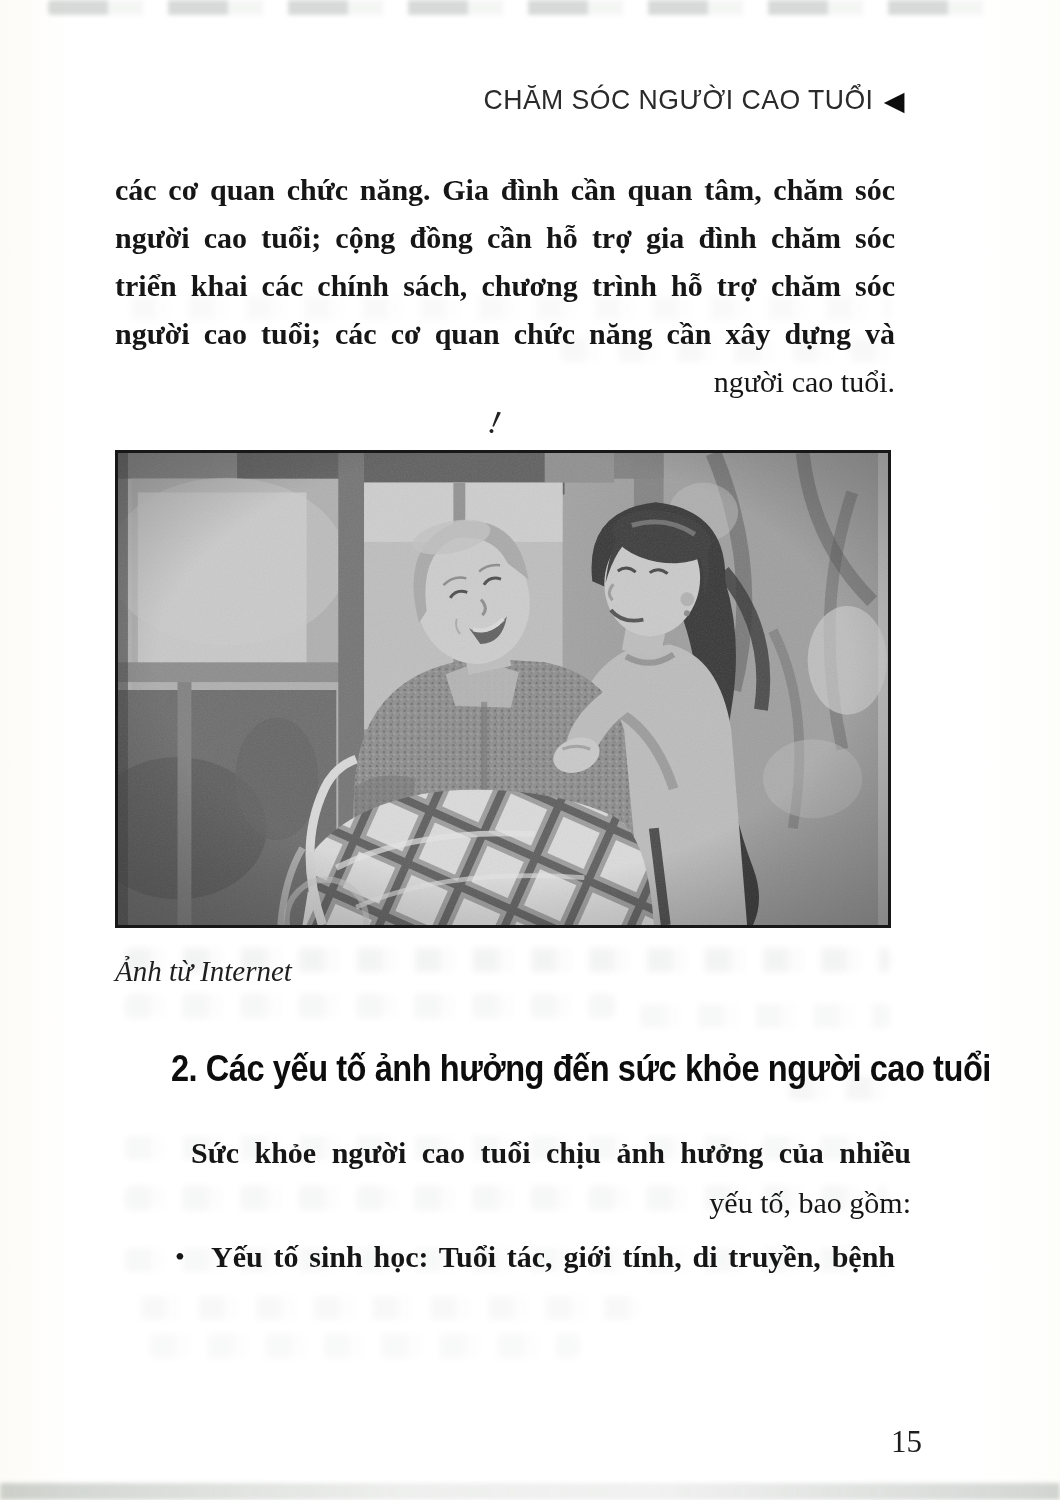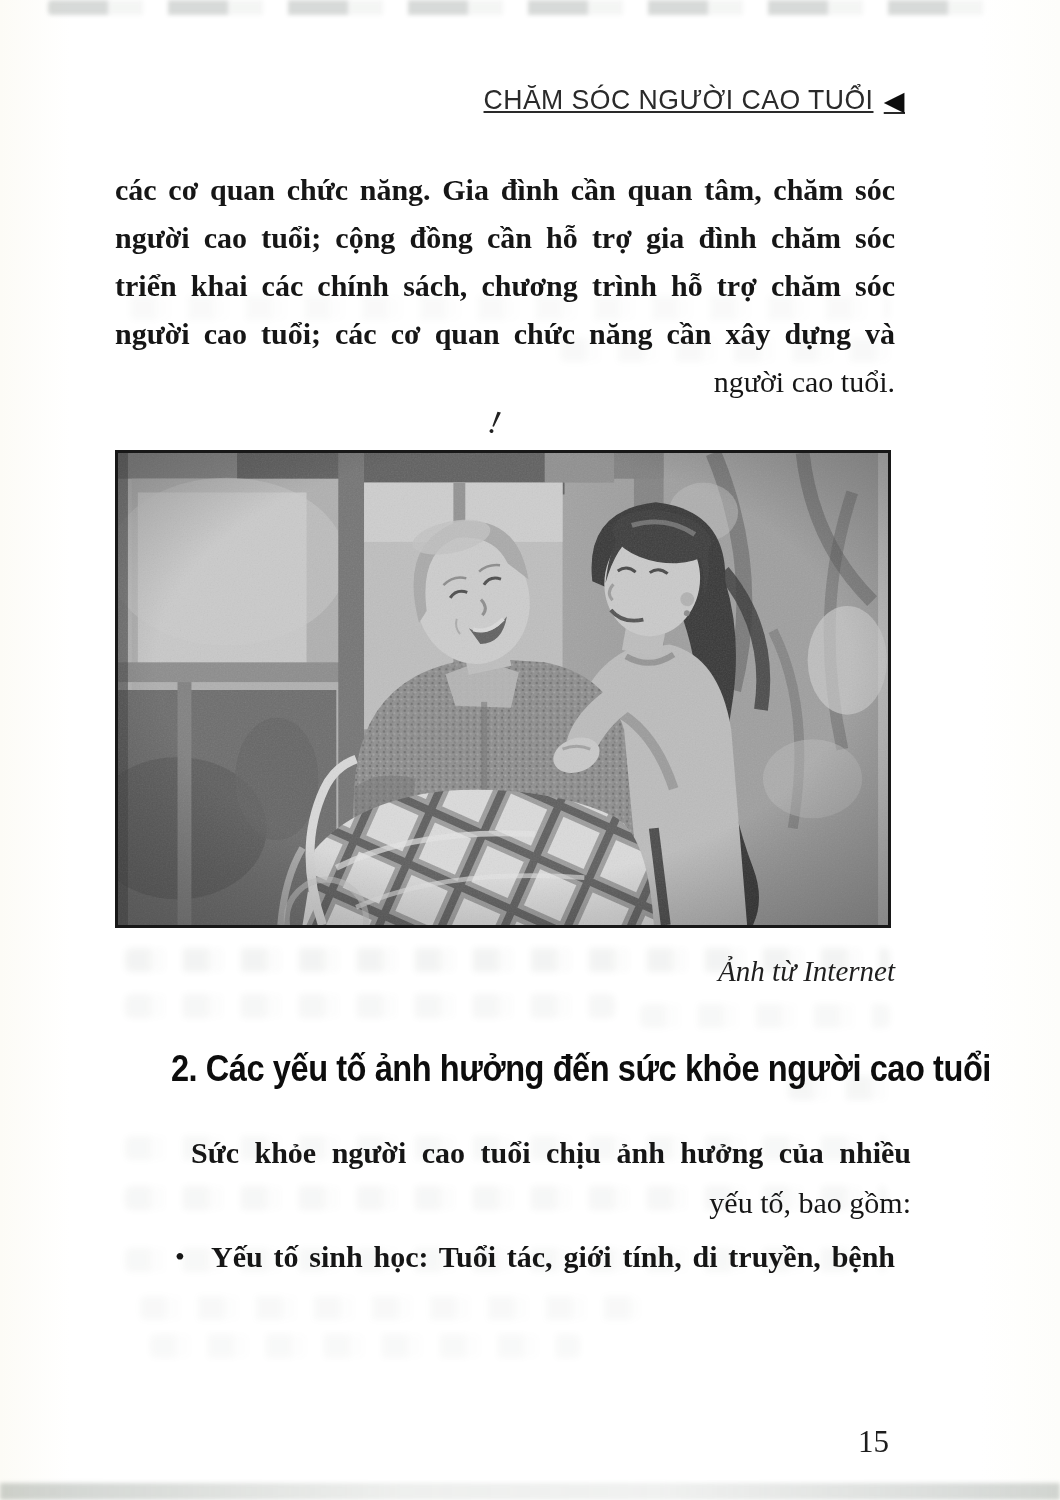--- a/index.html
+++ b/index.html
@@ -9,58 +9,58 @@
     background:linear-gradient(90deg,#fcfbf6 0px,#ffffff 70px,#ffffff 980px,#fdfdfa 1060px);
     overflow:hidden;
     font-family:"Liberation Serif","DejaVu Serif",serif;
     color:#161616;
   }
   
   .running-head{
     position:absolute;top:84px;left:115px;width:790px;
     display:flex;justify-content:flex-end;align-items:center;gap:10px;
     font-family:"Liberation Sans","DejaVu Sans",sans-serif;
-    font-size:28px;color:#2a2a2a;letter-spacing:.5px;white-space:nowrap;text-decoration:underline;
+    font-size:28px;color:#2a2a2a;letter-spacing:.5px;white-space:nowrap;
   }
   .running-head .rh-text{display:inline-block;transform:scaleX(.95);transform-origin:right center;}
   .running-head .tri{font-family:"DejaVu Sans",sans-serif;font-size:27px;color:#0d0d0d;line-height:1;}
   
   .para1{position:absolute;top:166px;left:115px;width:780px;font-size:30px;line-height:48px;}
   .jline{text-align:justify;text-align-last:justify;font-weight:bold;}
   .jline-last{text-align:right;}
   .stray-mark{
     position:absolute;top:404px;left:489px;font-size:33px;color:#222;
     font-style:italic;transform:rotate(13deg);
   }
   
   .figure{
     position:absolute;top:450px;left:115px;width:776px;height:478px;
     border:3px solid #181818;box-sizing:border-box;background:#9aa099;
   }
   .figure svg{display:block;width:100%;height:100%;filter:grayscale(1) contrast(.97) brightness(1.02) blur(.5px);}
   .caption{
-    position:absolute;top:955px;left:115px;width:780px;text-align:right;
+    position:absolute;top:955px;left:115px;width:780px;text-align:left;
     font-style:italic;font-size:29px;color:#1f1f1f;
   }
   
   .section-heading{position:absolute;top:1048px;left:115px;width:780px;text-align:right;white-space:nowrap;}
   .section-heading span{
     display:inline-block;transform:scaleX(.88);transform-origin:center;
     font-family:"Liberation Sans","DejaVu Sans",sans-serif;font-weight:bold;
     font-size:37px;color:#0d0d0d;letter-spacing:-.5px;
   }
   .para2{position:absolute;top:1128px;left:115px;width:780px;font-size:30px;line-height:50px;margin-left:16px;}
   .para2 .indent{padding-left:60px;}
   .bullet-row{
     position:absolute;top:1232px;left:175px;width:720px;
     display:grid;grid-template-columns:36px 1fr;font-size:30px;line-height:50px;
   }
   .bullet-marker{font-size:28px;}
   
-  .page-number{position:absolute;top:1424px;left:858px;width:64px;text-align:left;font-size:31px;color:#1d1d1d;}
+  .page-number{position:absolute;top:1424px;left:858px;width:64px;text-align:right;font-size:31px;color:#1d1d1d;}
   
   .bleed{
     position:absolute;height:24px;border-radius:6px;filter:blur(3px);
     background:repeating-linear-gradient(90deg,
       rgba(122,132,125,.20) 0 26px, rgba(122,132,125,.06) 26px 40px, rgba(0,0,0,0) 40px 58px);
   }
   .band-top{
     position:absolute;top:0;left:48px;width:960px;height:15px;filter:blur(2px);opacity:.55;
     background:repeating-linear-gradient(90deg,
       rgba(95,105,100,.45) 0 60px, rgba(150,160,152,.18) 60px 95px, rgba(0,0,0,0) 95px 120px);

